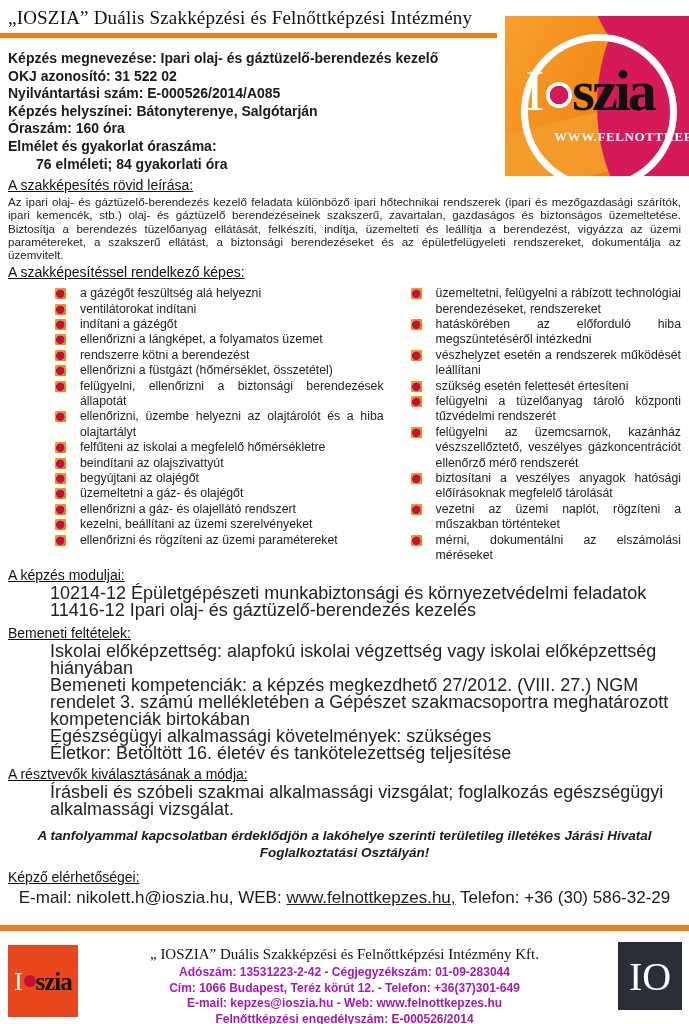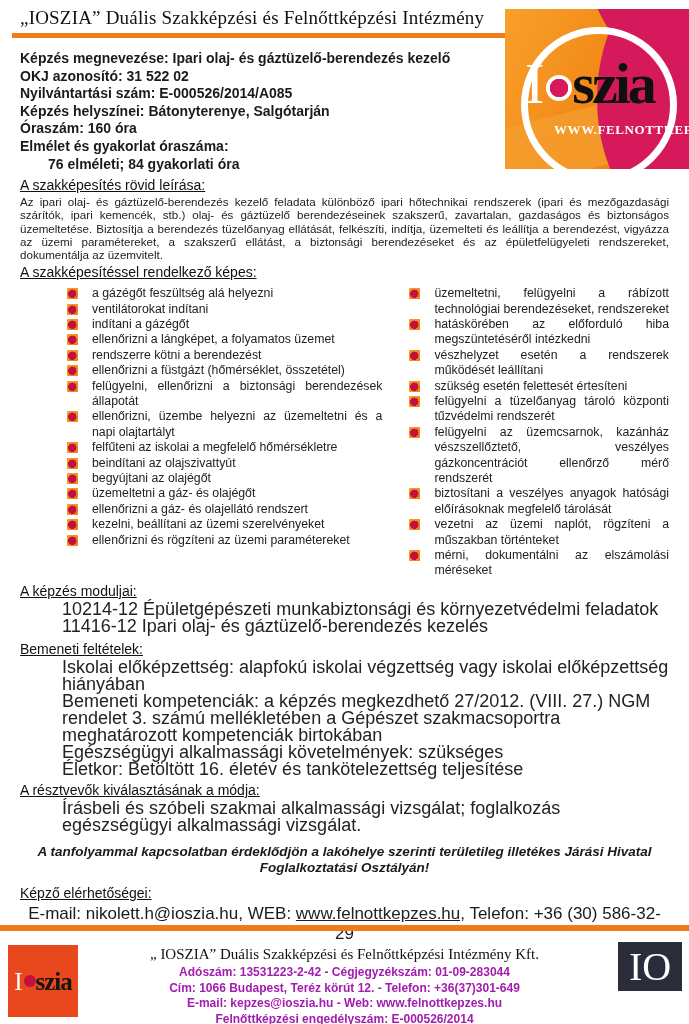--- a/index.html
+++ b/index.html
@@ -2,26 +2,26 @@
 <html><head>
 <meta charset="utf-8">
 <style>
   html,body{margin:0;padding:0;background:#888;}
   .page{
     position:relative;width:689px;height:1024px;background:#fff;
     margin:0 auto;overflow:hidden;
     font-family:"Liberation Sans",sans-serif;color:#1a1a1a;
     --orange:#ee7c1a;--crimson:#d6195b;--footer-red:#e9481f;--navy:#2b2d3a;
   }
-  .content{padding:0 20px;}
+  .content{padding:0 8px;}
   
   .doc-title{margin:7px 0 0 0;font-family:"Liberation Serif",serif;font-size:19px;font-weight:normal;color:#111;letter-spacing:.2px;}
   .rule{height:5px;width:497px;background:var(--orange);margin:4px 0 0 -8px;}
   
-  .logo{position:absolute;left:505px;top:9px;width:184px;height:160px;overflow:hidden;
+  .logo{position:absolute;left:505px;top:16px;width:184px;height:160px;overflow:hidden;
         background:linear-gradient(115deg,#f9a02c 0%,#f28a17 48%,#e97c10 100%);}
   .logo-band{position:absolute;left:-30px;top:95px;width:260px;height:60px;background:#f59d2e;transform:rotate(-14deg);opacity:.8;}
   .logo-blob1{position:absolute;left:92px;top:-44px;width:180px;height:268px;background:var(--crimson);border-radius:50%;}
   .logo-blob2{position:absolute;left:78px;top:-60px;width:95px;height:110px;background:var(--crimson);border-radius:0 0 0 95%;transform:rotate(8deg);}
   .logo-ring{position:absolute;left:16px;top:18px;width:142px;height:142px;border:7px solid #fff;border-radius:50%;}
   .logo-text{position:absolute;left:20px;top:46px;font-family:"Liberation Serif",serif;font-size:58px;line-height:58px;white-space:nowrap;}
   .li-i{color:#fff;font-weight:normal;}
   .li-o{display:inline-block;width:26px;height:26px;border-radius:50%;margin:0 0 4px 2px;vertical-align:-2px;
         background:radial-gradient(circle at 50% 50%,var(--crimson) 0 9px,#fff 9.5px);}
   .li-szia{color:#101010;font-weight:bold;letter-spacing:-3px;}
@@ -53,21 +53,21 @@
   
   .footer-bar{position:absolute;left:0;top:925px;width:689px;height:6px;background:var(--orange);}
   .flogo{position:absolute;left:8px;top:945px;width:70px;height:72px;background:var(--footer-red);
          display:flex;align-items:center;justify-content:center;font-family:"Liberation Serif",serif;font-size:25px;line-height:25px;white-space:nowrap;}
   .fl-i{color:#fff;}
   .fl-o{display:inline-block;width:12px;height:12px;border-radius:50%;background:#c2103f;margin:0 0 1px 1px;vertical-align:-1px;}
   .fl-szia{color:#141414;font-weight:bold;letter-spacing:-1px;}
   .footer-text{position:absolute;left:100px;top:946px;width:489px;text-align:center;}
   .f-company{font-family:"Liberation Serif",serif;font-size:15px;color:#111;margin-bottom:2px;}
   .f-line{font-size:12px;line-height:15.6px;color:#a21caf;font-weight:bold;}
-  .iologo{position:absolute;left:618px;top:942px;width:64px;height:49px;background:var(--navy);
+  .iologo{position:absolute;left:618px;top:942px;width:64px;height:68px;background:var(--navy);
           display:flex;align-items:center;justify-content:center;color:#fff;
           font-family:"Liberation Serif",serif;font-size:40px;}
 </style>
 </head>
 <body>
 
 <div class="page" style="--orange: #ee7c1a; --crimson: #d6195b; --footer-red: #e9481f; --navy: #2b2d3a;">
 
   <div class="logo">
     <div class="logo-band"></div>
@@ -124,21 +124,21 @@
           <li>
               <span class="b-icon"></span>
               <span class="li-text">ellenőrizni a füstgázt (hőmérséklet, összetétel)</span>
             </li>
           <li>
               <span class="b-icon"></span>
               <span class="li-text">felügyelni, ellenőrizni a biztonsági berendezések állapotát</span>
             </li>
           <li>
               <span class="b-icon"></span>
-              <span class="li-text">ellenőrizni, üzembe helyezni az üzemeltetni és a napi olajtartályt</span>
+              <span class="li-text">ellenőrizni, üzembe helyezni az olajtárolót és a hiba olajtartályt</span>
             </li>
           <li>
               <span class="b-icon"></span>
               <span class="li-text">felfűteni az iskolai a megfelelő hőmérsékletre</span>
             </li>
           <li>
               <span class="b-icon"></span>
               <span class="li-text">beindítani az olajszivattyút</span>
             </li>
           <li>

